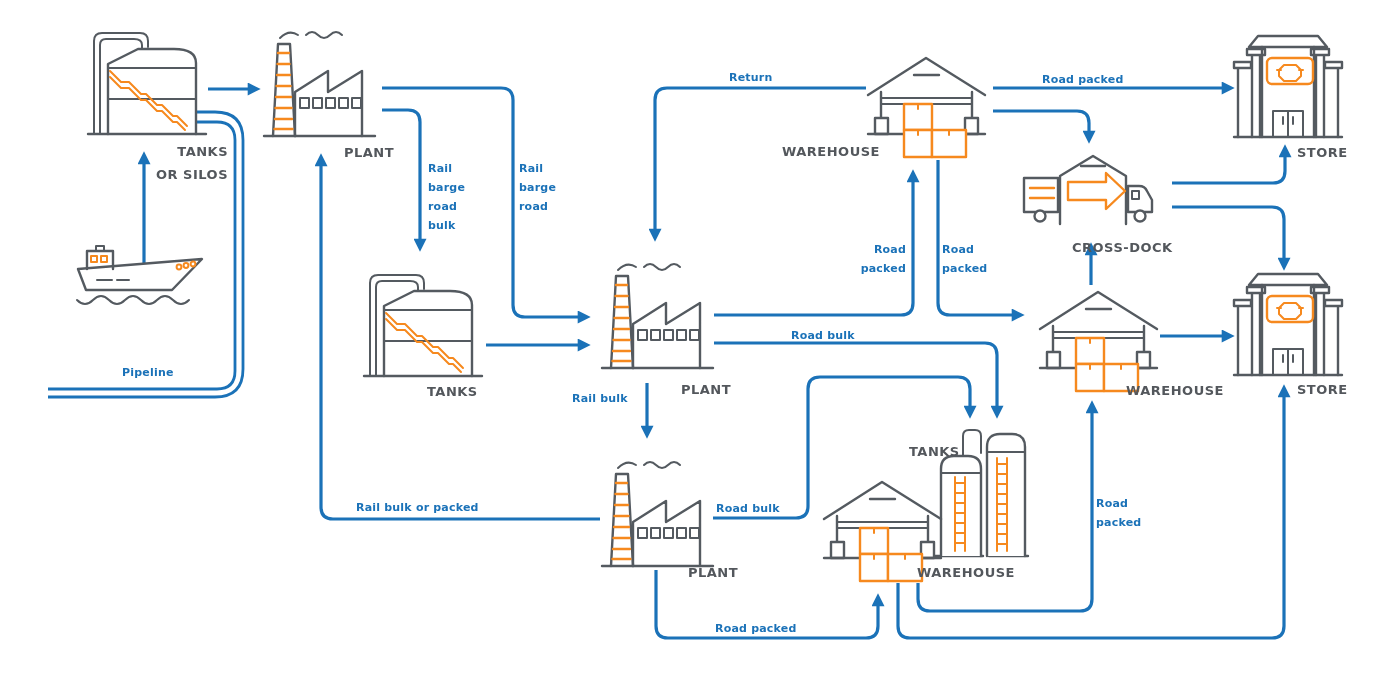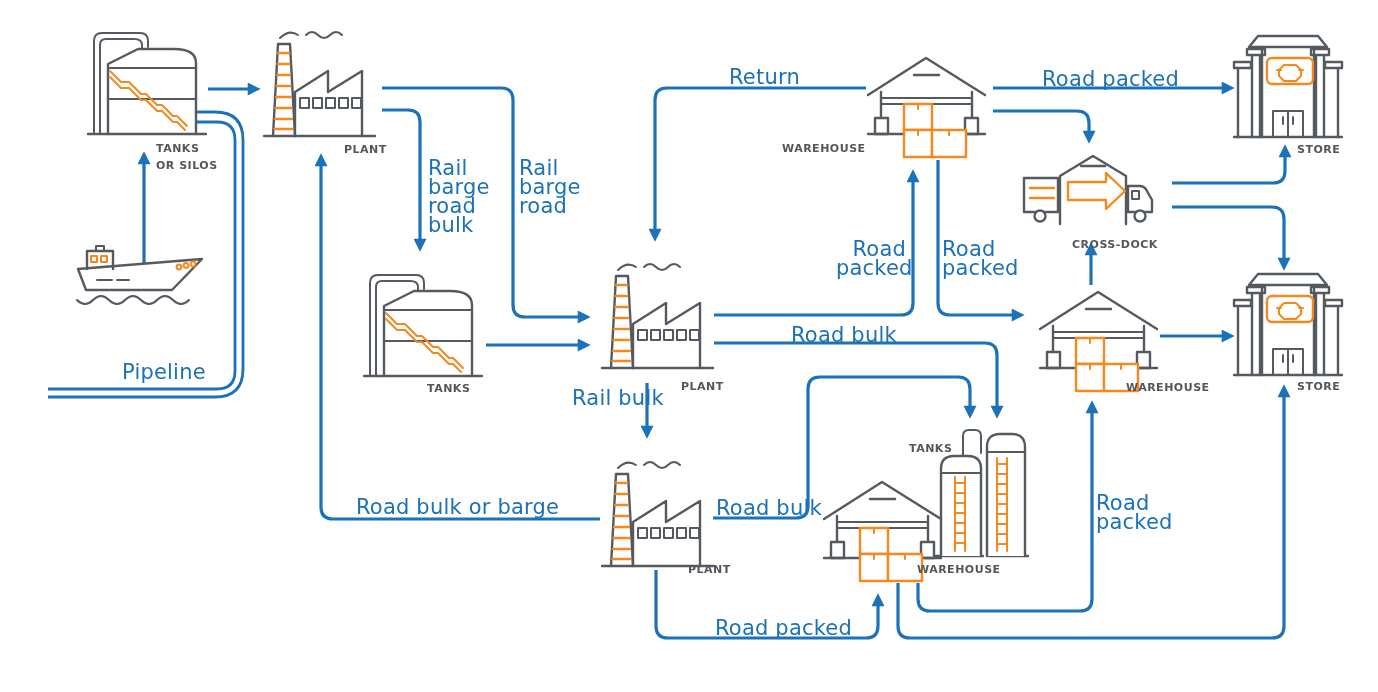--- a/index.html
+++ b/index.html
@@ -9,25 +9,25 @@
   .canvas{position:relative;width:1378px;height:692px;background:var(--bg);overflow:hidden;
           font-family:"DejaVu Sans","Liberation Sans",sans-serif;}
   svg.layer{position:absolute;left:0;top:0;display:block;}
   .edge{stroke:var(--blue);stroke-width:3.2;fill:none;stroke-linejoin:round;}
   .pipe{stroke:var(--blue);stroke-width:2.8;fill:none;}
   .gs{stroke:var(--gray);fill:none;stroke-width:2.4;stroke-linecap:round;stroke-linejoin:round;}
   .gf{stroke:var(--gray);fill:#fff;stroke-width:2.4;stroke-linecap:round;stroke-linejoin:round;}
   .os{stroke:var(--orange);fill:none;stroke-width:2.4;stroke-linecap:round;stroke-linejoin:round;}
   .of{stroke:var(--orange);fill:#fff;stroke-width:2.4;stroke-linecap:round;stroke-linejoin:round;}
   .thin{stroke-width:2;}
-  .lbl{position:absolute;color:var(--blue);font-size:21px;font-weight:400;line-height:19px;
+  .lbl{position:absolute;color:var(--blue);font-size:11px;font-weight:700;line-height:19px;
        white-space:pre-line;letter-spacing:.2px;}
   .r{text-align:right;}
-  .nlbl{position:absolute;color:var(--label);font-size:11px;font-weight:700;line-height:17px;
-        letter-spacing:.5px;white-space:pre-line;}
+  .nlbl{position:absolute;color:var(--label);font-size:13px;font-weight:700;line-height:23px;
+        letter-spacing:.5px;white-space:pre-line;text-align:right;}
   #arrowhead{fill:var(--blue);}
 </style>
 </head>
 <body>
 
 <div class="canvas">
 
   <svg class="layer" width="1378" height="692" viewBox="0 0 1378 692">
     <defs>
       <marker id="arrow" viewBox="0 0 10 10" refX="1" refY="5" markerWidth="15" markerHeight="13" orient="auto" markerUnits="userSpaceOnUse">
@@ -179,19 +179,19 @@
 barge
 road</div>
   <div class="lbl" style="left:729px;top:68px;">Return</div>
   <div class="lbl" style="left:1042px;top:70px;">Road packed</div>
   <div class="lbl r" style="left:836px;top:240px;width:70px;">Road
 packed</div>
   <div class="lbl" style="left:942px;top:240px;">Road
 packed</div>
   <div class="lbl" style="left:791px;top:326px;">Road bulk</div>
   <div class="lbl" style="left:572px;top:389px;">Rail bulk</div>
-  <div class="lbl" style="left:356px;top:498px;">Road bulk or barge</div>
+  <div class="lbl" style="left:356px;top:498px;">Rail bulk or packed</div>
   <div class="lbl" style="left:716px;top:499px;">Road bulk</div>
   <div class="lbl" style="left:715px;top:619px;">Road packed</div>
   <div class="lbl" style="left:1096px;top:494px;">Road
 packed</div>
 
 </div>
 
 </body></html>

